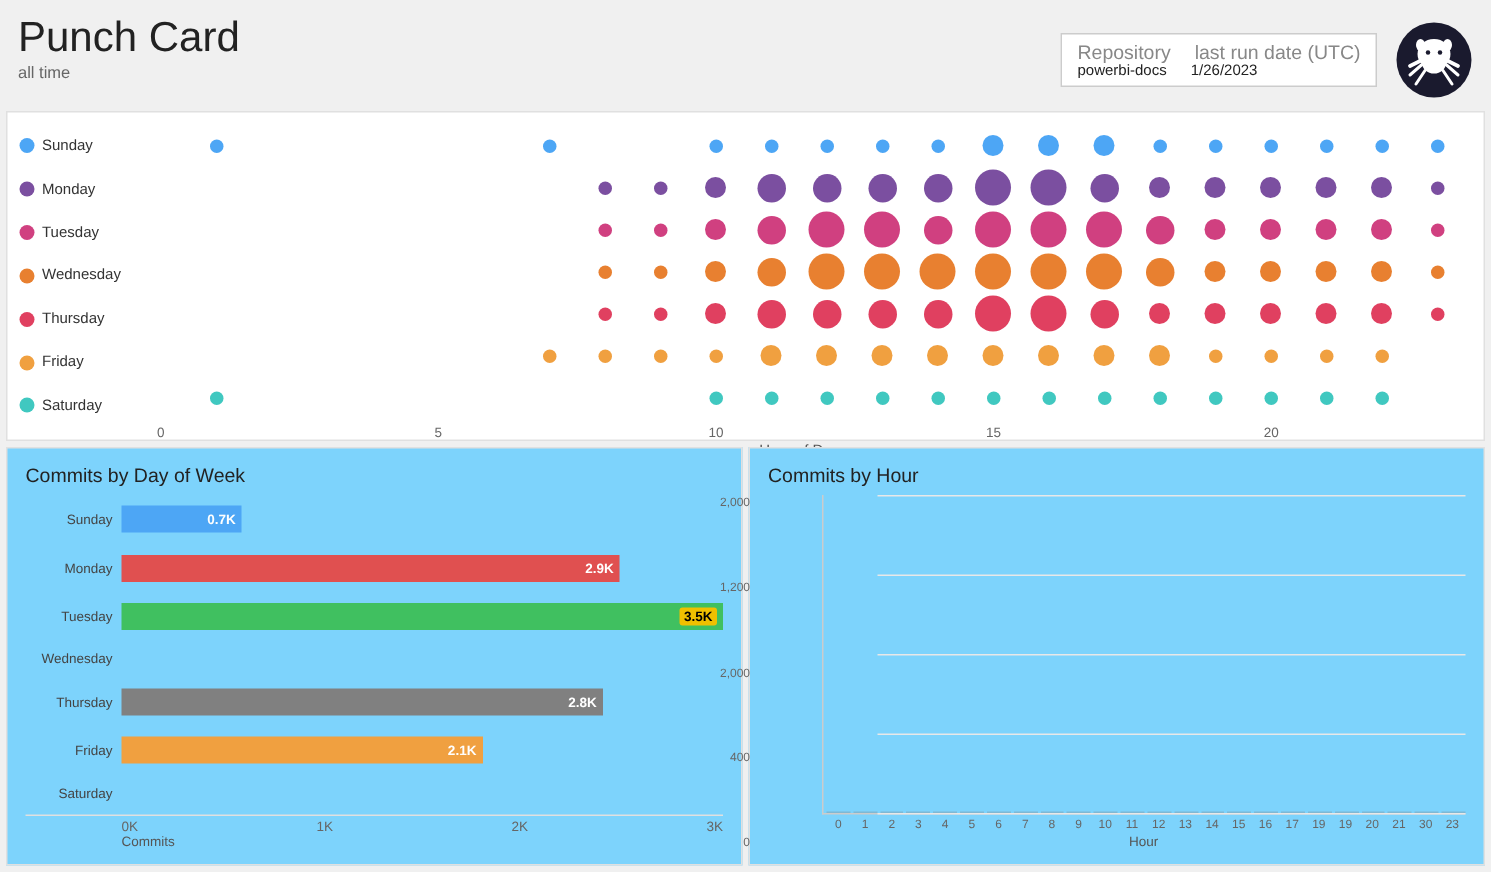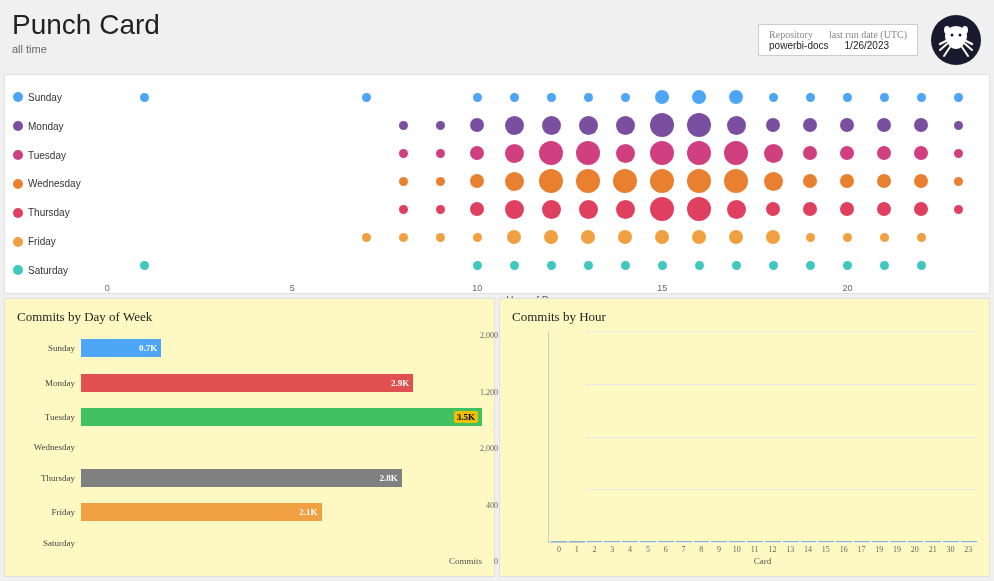--- a/index.html
+++ b/index.html
@@ -54,22 +54,21 @@
       background: #fff;
       font-size: 10px;
       color: #555;
     }
     .repo-meta .meta-row {
       display: flex;
       gap: 16px;
     }
     .repo-meta .meta-label {
       color: #888;
-      font-size: 10px;
-      font-family: Liberation Serif, serif;
+      font-size: 13px;
     }
     .repo-meta .meta-value {
       color: #222;
       font-weight: 500;
     }
     .github-icon {
       width: 52px;
       height: 52px;
     }
 
@@ -149,27 +148,26 @@
     }
 
     
     .bottom-panels {
       display: flex;
       gap: 4px;
       flex: 1;
       min-height: 0;
     }
     .panel {
-      background: #fef9c3;
+      background: #7dd3fc;
       border: 1px solid #e0e0e0;
       padding: 10px 12px;
       flex: 1;
       display: flex;
       flex-direction: column;
-      font-family: Liberation Serif, serif;
     }
     .panel-title {
       font-size: 13px;
       font-weight: 400;
       color: #222;
       margin-bottom: 6px;
     }
 
     
     .bar-chart-area {
@@ -220,21 +218,21 @@
       display: flex;
       justify-content: space-between;
       font-size: 9px;
       color: #666;
       padding-left: 64px;
       border-top: 1px solid #e0e0e0;
       padding-top: 2px;
       margin-top: 2px;
     }
     .bar-axis-title {
-      text-align: right;
+      text-align: left;
       font-size: 9px;
       color: #555;
       padding-left: 64px;
     }
     .histogram-chart {
       flex: 1;
       display: flex;
       align-items: flex-end;
       gap: 2px;
       border-left: 1px solid #ccc;
@@ -840,20 +838,26 @@
             <div class="bar-label">Friday</div>
             <div class="bar-track">
               <div class="bar-fill" style="width: 60%; background: rgb(240, 160, 64);">
                 <span class="bar-value">2.1K</span>
               </div>
             </div>
           </div>
           <div class="bar-row">
             <div class="bar-label">Saturday</div>
           </div>
+        </div>
+      <div class="bar-axis" id="day-bar-axis">
+          <span>0K</span>
+          <span>1K</span>
+          <span>2K</span>
+          <span>3K</span>
         </div>
       <div class="bar-axis-title">Commits</div>
     </div>
 
     <div class="panel">
       <div class="panel-title">Commits by Hour</div>
       <div class="histogram-wrapper" id="histogram-wrapper">
         <div class="histogram-y-labels">
             <span>2,000</span>
             <span>1,200</span>
@@ -959,18 +963,18 @@
             <span class="histogram-x-label">15</span>
             <span class="histogram-x-label">16</span>
             <span class="histogram-x-label">17</span>
             <span class="histogram-x-label">19</span>
             <span class="histogram-x-label">19</span>
             <span class="histogram-x-label">20</span>
             <span class="histogram-x-label">21</span>
             <span class="histogram-x-label">30</span>
             <span class="histogram-x-label">23</span>
           </div>
-        <div class="histogram-title">Card</div>
+        <div class="histogram-title">Hour</div>
       </div>
     </div>
 
   </div>
 </div>
 
 </body></html>

